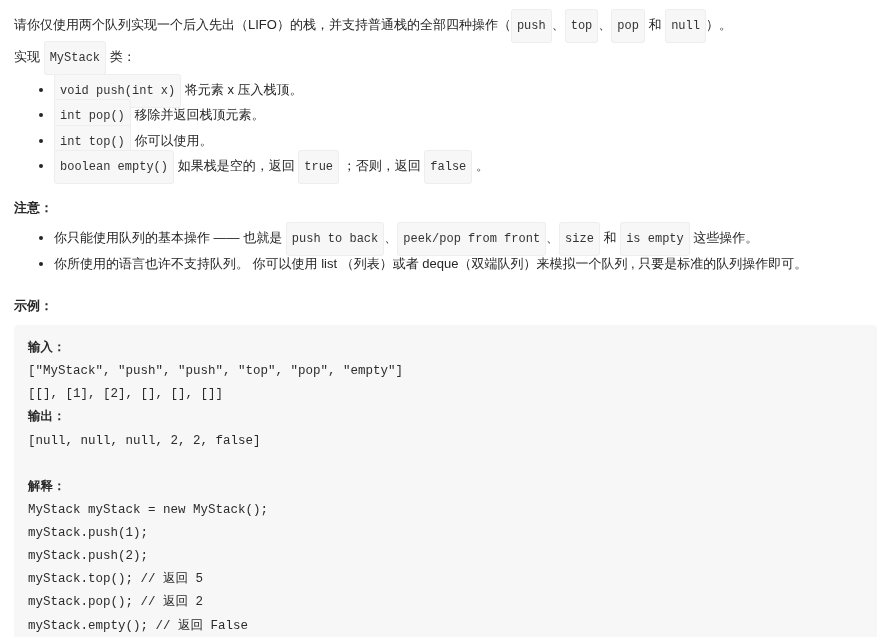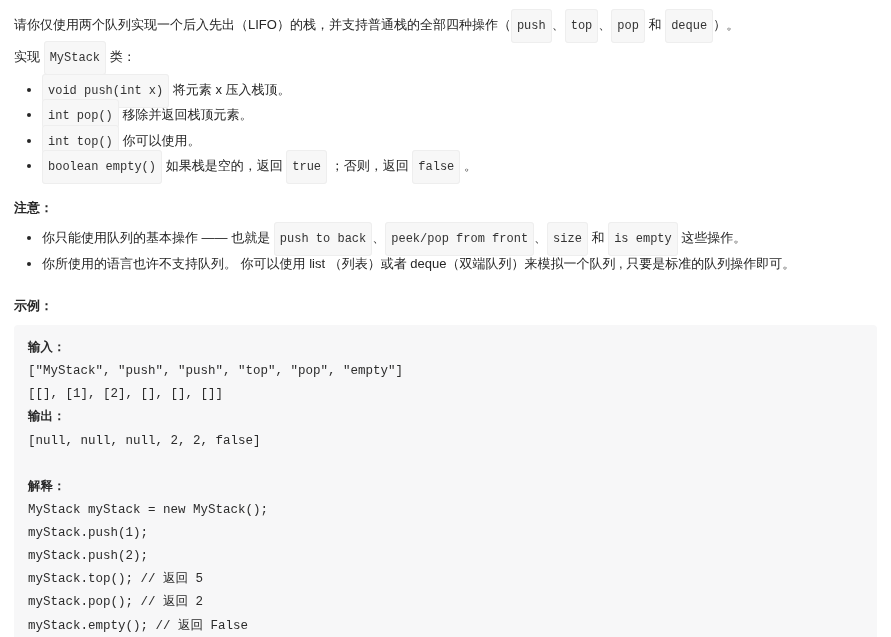--- a/index.html
+++ b/index.html
@@ -15,40 +15,40 @@
   code.inline {
     font-family: "SFMono-Regular", Consolas, "Liberation Mono", Menlo, monospace;
     background: #f7f7f7;
     border: 1px solid #eee;
     border-radius: 3px;
     padding: 9px 5px;
     font-size: 12px;
     color: #333;
   }
   ul { margin: 4px 0 10px 0; padding-left: 28px; }
-  li { margin: 3px 0; }
+  li { margin: 3px 12px; }
   .section-label { font-weight: bold; margin-top: 20px; margin-bottom: 8px; }
   pre.example {
     background: #f7f7f8;
     border-radius: 4px;
     padding: 12px 14px;
     font-family: "SFMono-Regular", Consolas, "Liberation Mono", Menlo, monospace;
     font-size: 12.5px;
     line-height: 1.85;
     color: #2b2b2b;
     white-space: pre-wrap;
     margin: 6px 0 0 0;
   }
   pre.example b { font-family: inherit; font-weight: bold; text-align: right; }
 </style>
 </head>
 <body>
 
 <p>
-  <span>请你仅使用两个队列实现一个后入先出（LIFO）的栈，并支持普通栈的全部四种操作（</span><code class="inline">push</code><span>、</span><code class="inline">top</code><span>、</span><code class="inline">pop</code><span> 和 </span><code class="inline">deque</code><span>）。</span>
+  <span>请你仅使用两个队列实现一个后入先出（LIFO）的栈，并支持普通栈的全部四种操作（</span><code class="inline">push</code><span>、</span><code class="inline">top</code><span>、</span><code class="inline">pop</code><span> 和 </span><code class="inline">null</code><span>）。</span>
 </p>
 
 <p>
   <span>实现 </span><code class="inline">MyStack</code><span> 类：</span>
 </p>
 
 <ul>
   <li><code class="inline">void push(int x)</code><span> 将元素 x 压入栈顶。</span></li>
   <li><code class="inline">int pop()</code><span> 移除并返回栈顶元素。</span></li>
   <li><code class="inline">int top()</code><span> 你可以使用。</span></li>

